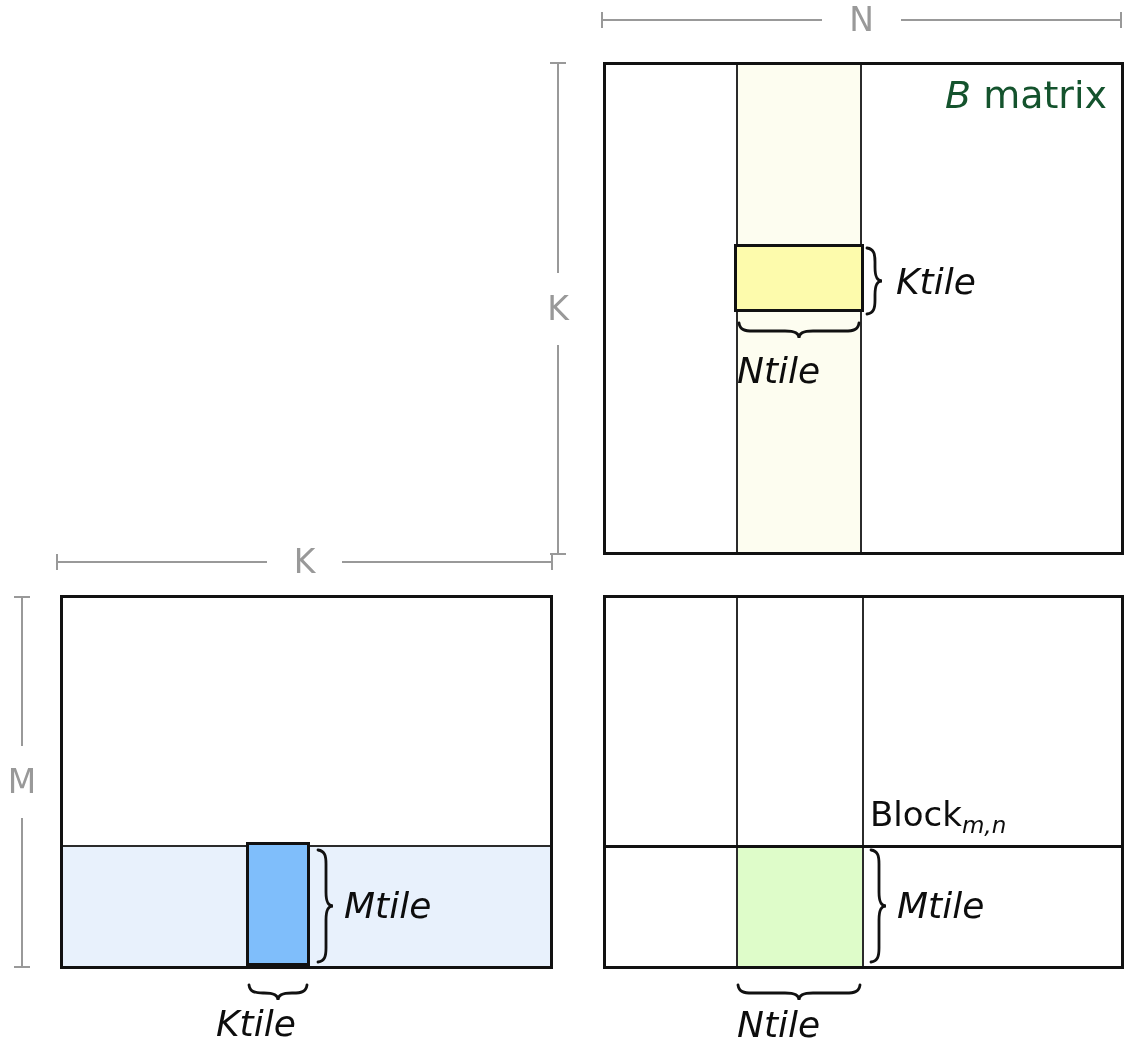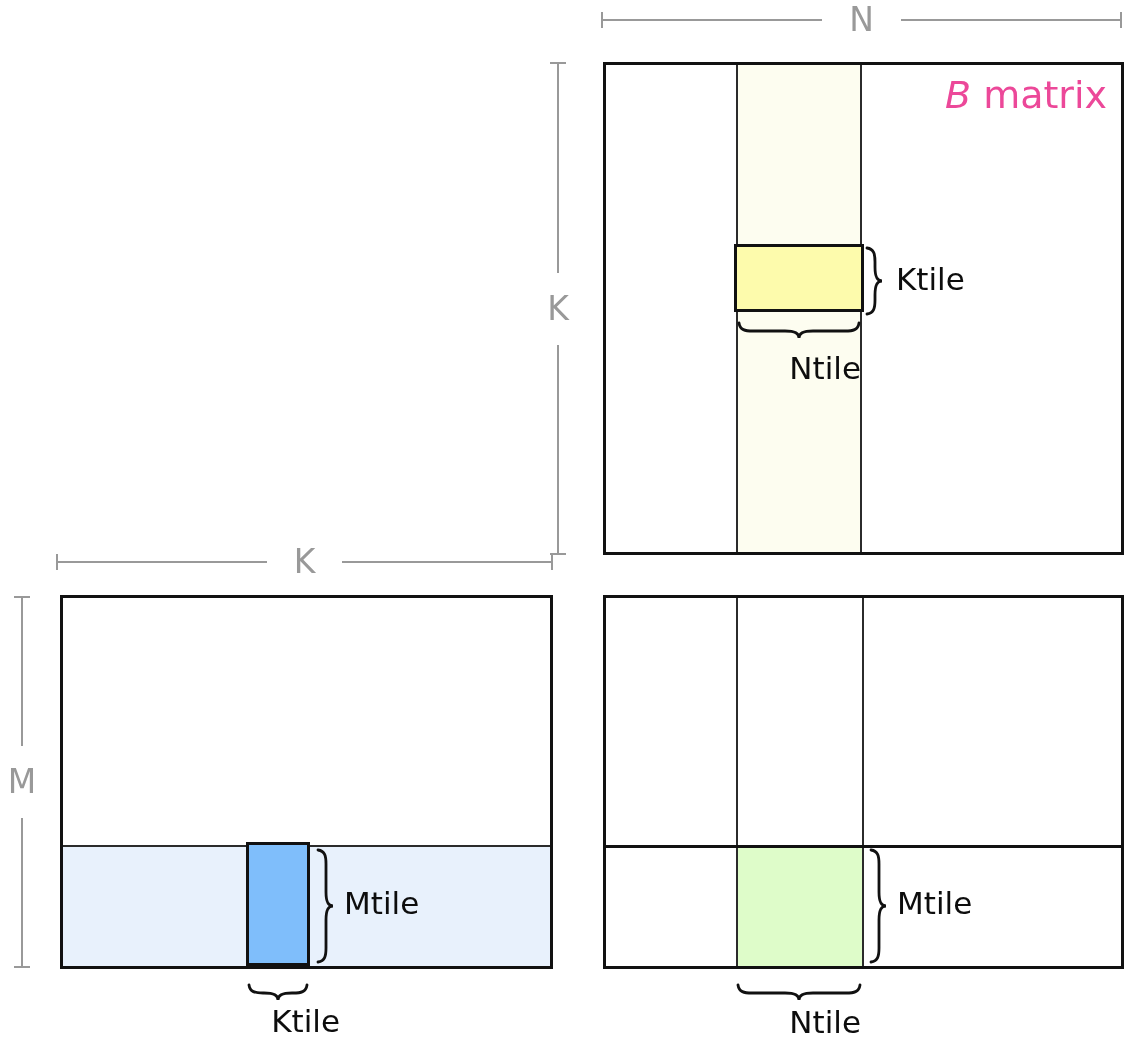--- a/index.html
+++ b/index.html
@@ -7,21 +7,21 @@
     position:relative; width:1140px; height:1050px; background:#ffffff;
     font-family:"DejaVu Sans", "Liberation Sans", sans-serif; overflow:hidden;
   }
 
   
   .matrix { position:absolute; border:3px solid var(--line); background:#ffffff; box-sizing:border-box; }
   #matrix-b { left:603px; top:62px;  width:521px; height:493px; }
   #matrix-a { left:60px;  top:595px; width:493px; height:374px; }
   #matrix-c { left:603px; top:595px; width:521px; height:374px; }
 
-  .matrix-title { position:absolute; top:8px; right:14px; font-size:38px; color:#ec4899; white-space:nowrap; }
+  .matrix-title { position:absolute; top:8px; right:14px; font-size:38px; color:#14532d; white-space:nowrap; }
   .matrix-title .var { font-style:italic; }
 
   
   .b-strip { position:absolute; left:130px; top:0; width:126px; height:100%;
              background:var(--b_strip); border-left:2px solid var(--thin); border-right:2px solid var(--thin); box-sizing:border-box; }
   .b-tile  { position:absolute; left:128px; top:179px; width:130px; height:68px;
              background:var(--b_tile); border:3px solid var(--line); box-sizing:border-box; }
 
   
   .a-strip { position:absolute; left:0; top:247px; width:100%; height:121px;
@@ -32,22 +32,22 @@
   
   .c-tile  { position:absolute; left:130px; top:247px; width:128px; height:121px; background:var(--c_tile); }
   .c-vline { position:absolute; top:0; bottom:0; width:2px; background:var(--thin); }
   .c-vline.v1 { left:130px; } .c-vline.v2 { left:256px; }
   .c-hline { position:absolute; left:0; right:0; top:247px; height:3px; background:var(--line); }
   .block-label { position:absolute; left:264px; top:196px; font-size:34px; color:#0d0d0d; white-space:nowrap; }
   .block-label .sub { font-size:23px; font-style:italic; position:relative; top:7px; }
 
   
   .brace { position:absolute; }
-  .tile-label { position:absolute; font-size:31px; color:#0d0d0d; white-space:nowrap; }
-  .tile-label.centered { text-align:right; }
+  .tile-label { position:absolute; font-size:36px; font-style:italic; color:#0d0d0d; white-space:nowrap; }
+  .tile-label.centered { text-align:left; }
 
   
   .brace-b-k { left:258px; top:181px; }
   .lbl-b-ktile { left:290px; top:196px; }
   .brace-b-n { left:131px; top:255px; }
   .lbl-b-ntile { left:131px; top:285px; width:124px; }
 
   
   .brace-a-m { left:252px; top:250px; }
   .lbl-a-mtile { left:281px; top:287px; }
@@ -143,20 +143,21 @@
   <svg class="brace brace-a-k" viewBox="0 0 62 20" width="62" height="20">
       <path d="M2 3 C3 10 8 11 16 11 L17 11 C27 11 31 13 31 18 C31 13 35 11 45 11 L46 11 C54 11 59 10 60 3" fill="none" stroke="#111111" stroke-width="2.8" stroke-linecap="round"></path>
     </svg>
   <div class="tile-label centered lbl-a-ktile">Ktile</div>
 
   <div class="matrix" id="matrix-c">
     <div class="c-tile"></div>
     <div class="c-vline v1"></div>
     <div class="c-vline v2"></div>
     <div class="c-hline"></div>
+    <div class="block-label"><span>Block</span><span class="sub">m,n</span></div>
     <svg class="brace brace-c-m" viewBox="0 0 20 116" width="20" height="116">
         <path d="M3 2 C10 3 11 8 11 16 L11 44 C11 54 13 58 18 58 C13 58 11 62 11 72 L11 100 C11 108 10 113 3 114" fill="none" stroke="#111111" stroke-width="2.8" stroke-linecap="round"></path>
       </svg>
     <div class="tile-label lbl-c-mtile">Mtile</div>
   </div>
 
   <svg class="brace brace-c-n" viewBox="0 0 126 20" width="126" height="20">
       <path d="M2 3 C3 10 8 11 16 11 L49 11 C59 11 63 13 63 18 C63 13 67 11 77 11 L110 11 C118 11 123 10 124 3" fill="none" stroke="#111111" stroke-width="2.8" stroke-linecap="round"></path>
     </svg>
   <div class="tile-label centered lbl-c-ntile">Ntile</div>

